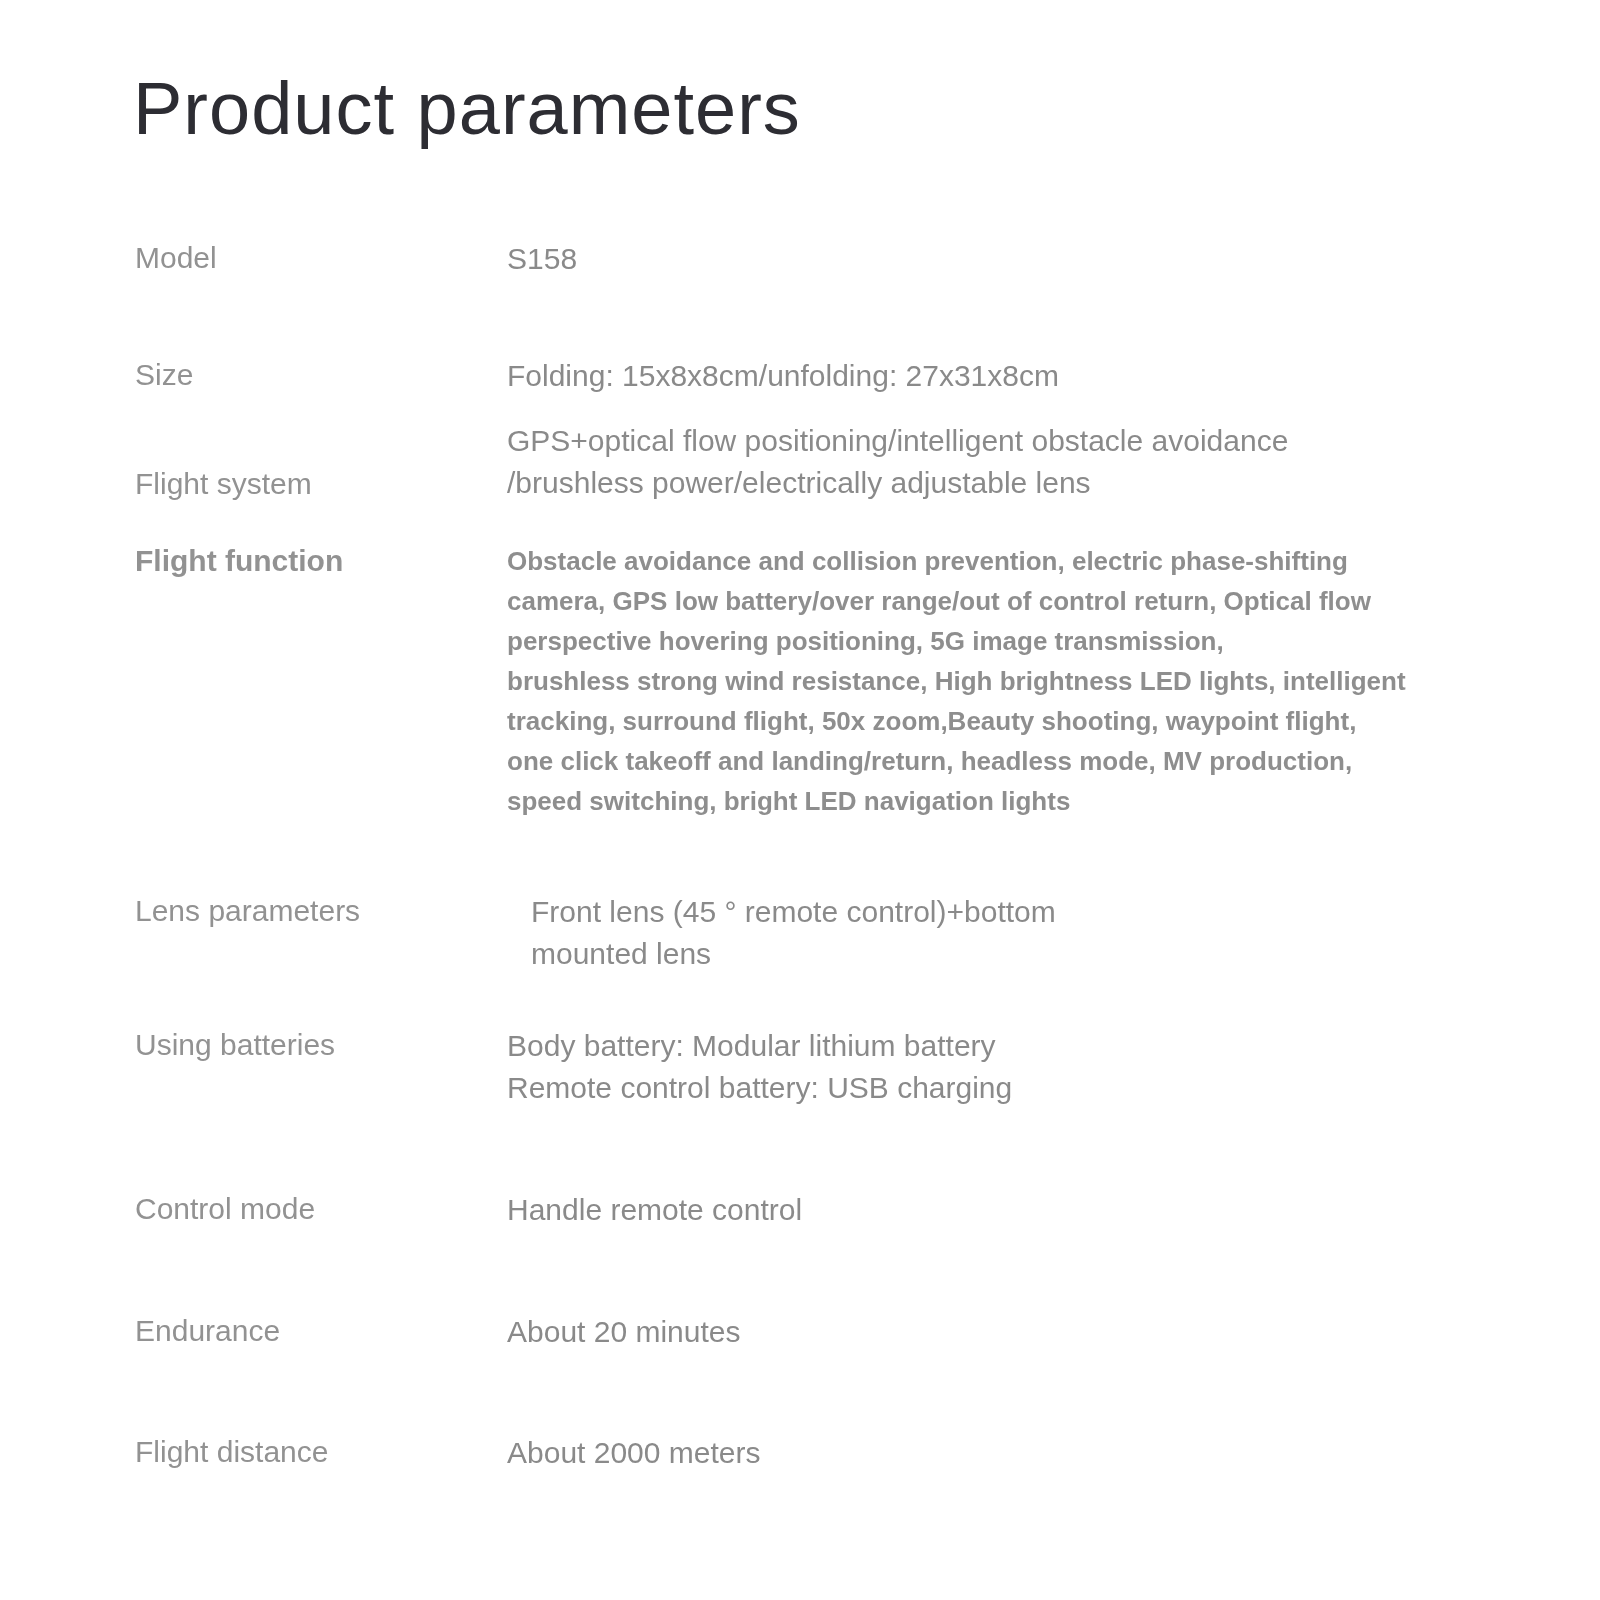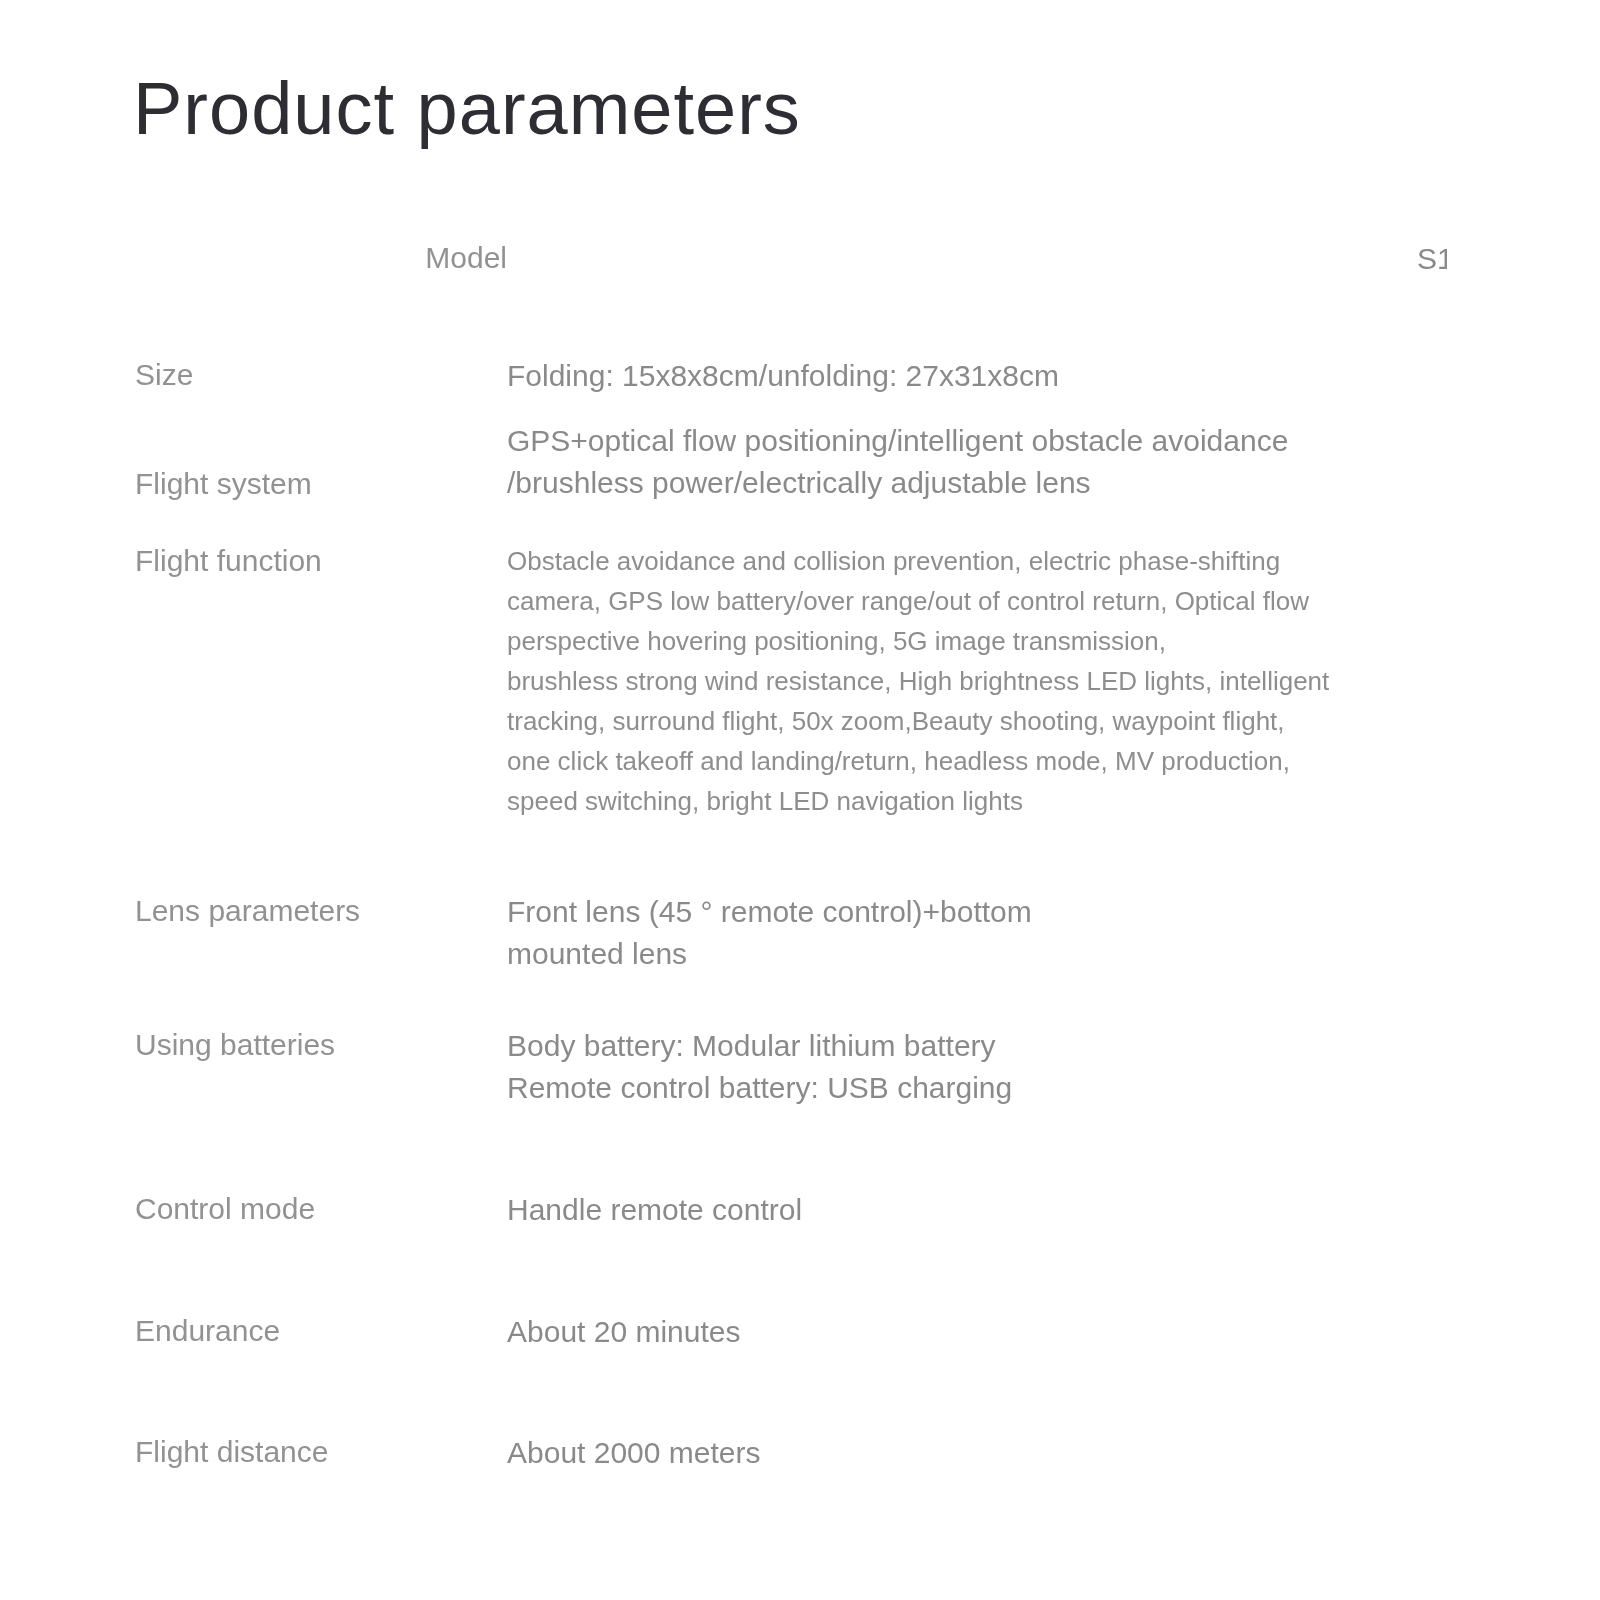--- a/index.html
+++ b/index.html
@@ -46,25 +46,25 @@
   }
   .row-value {
     flex: 1 1 auto;
     max-width: 980px;
     font-size: 30px;
     line-height: 42px;
     color: #8a8a8a;
     white-space: pre-line;
   }
   
-  .row:nth-child(1) { margin-bottom: 75px; text-align: right; }
+  .row:nth-child(1) { margin-bottom: 75px; }
   .row:nth-child(2) { margin-bottom: 23px; }
   .row:nth-child(3) { margin-bottom: 37px; align-items: flex-end; }
-  .row:nth-child(4) { margin-bottom: 70px; }
-  .row:nth-child(5) { margin-bottom: 50px; }
+  .row:nth-child(4) { margin-bottom: 70px; font-weight: bold; }
+  .row:nth-child(5) { margin-bottom: 50px; gap: 24px; }
   .row:nth-child(6) { margin-bottom: 80px; }
   .row:nth-child(7) { margin-bottom: 80px; }
   .row:nth-child(8) { margin-bottom: 79px; }
   .row:nth-child(9) { margin-bottom: 0; }
   
   .row:nth-child(4) .row-value {
     font-size: 26px;
     line-height: 40px;
     color: #8e8e8e;
   }

